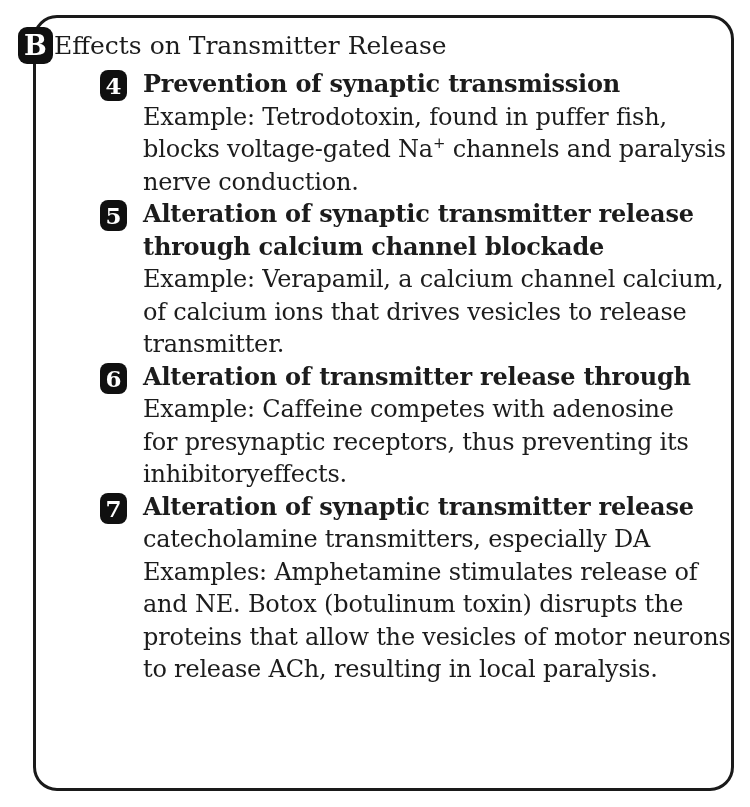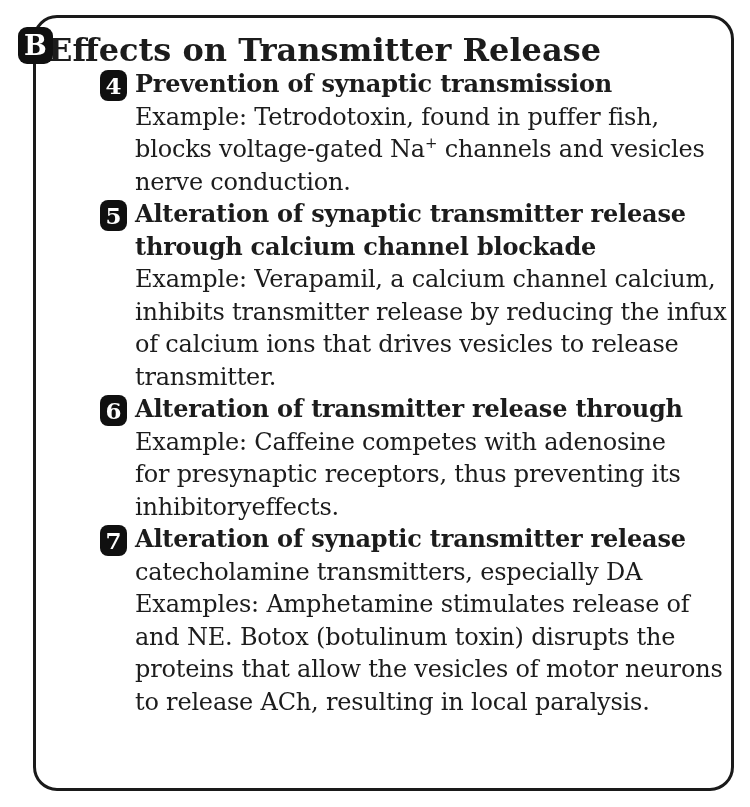--- a/index.html
+++ b/index.html
@@ -37,24 +37,24 @@
     color: #ffffff;
     font-weight: bold;
     font-size: 27px;
     display: flex;
     align-items: center;
     justify-content: center;
     z-index: 2;
   }
   .panel-title {
     position: absolute;
-    left: 12px;
+    left: 18px;
     top: 13px;
-    font-weight: bold;
-    font-size: 32px;
+    font-weight: normal;
+    font-size: 25px;
     white-space: nowrap;
   }
   .content {
     position: absolute;
     left: 64px;
     top: 50px;
   }
   .item {
     position: relative;
     padding-left: 35px;
@@ -72,20 +72,21 @@
     font-size: 23px;
     display: flex;
     align-items: center;
     justify-content: center;
   }
   .line {
     font-size: 24px;
     line-height: 32.5px;
     white-space: nowrap;
     letter-spacing: -0.2px;
+    margin-left: 8px;
   }
   .hline {
     font-weight: bold;
   }
   .line sup {
     font-size: 0.62em;
     line-height: 0;
     vertical-align: super;
   }
 </style>
@@ -99,30 +100,29 @@
   </div>
 
   <div class="panel-title">Effects on Transmitter Release</div>
 
   <div class="content">
 
     <div class="item">
       <span class="num-badge">4</span>
       <div class="line hline">Prevention of synaptic transmission</div>
       <div class="line">Example: Tetrodotoxin, found in puffer fish,</div>
-      <div class="line"><span>blocks voltage-gated Na</span><sup>+</sup><span> channels and vesicles</span></div>
+      <div class="line"><span>blocks voltage-gated Na</span><sup>+</sup><span> channels and paralysis</span></div>
       <div class="line">nerve conduction.</div>
     </div>
 
     <div class="item">
       <span class="num-badge">5</span>
       <div class="line hline">Alteration of synaptic transmitter release</div>
       <div class="line hline">through calcium channel blockade</div>
       <div class="line">Example: Verapamil, a calcium channel calcium,</div>
-      <div class="line">inhibits transmitter release by reducing the infux</div>
       <div class="line">of calcium ions that drives vesicles to release</div>
       <div class="line">transmitter.</div>
     </div>
 
     <div class="item">
       <span class="num-badge">6</span>
       <div class="line hline">Alteration of transmitter release through</div>
       <div class="line">Example: Caffeine competes with adenosine</div>
       <div class="line">for presynaptic receptors, thus preventing its</div>
       <div class="line">inhibitoryeffects.</div>

